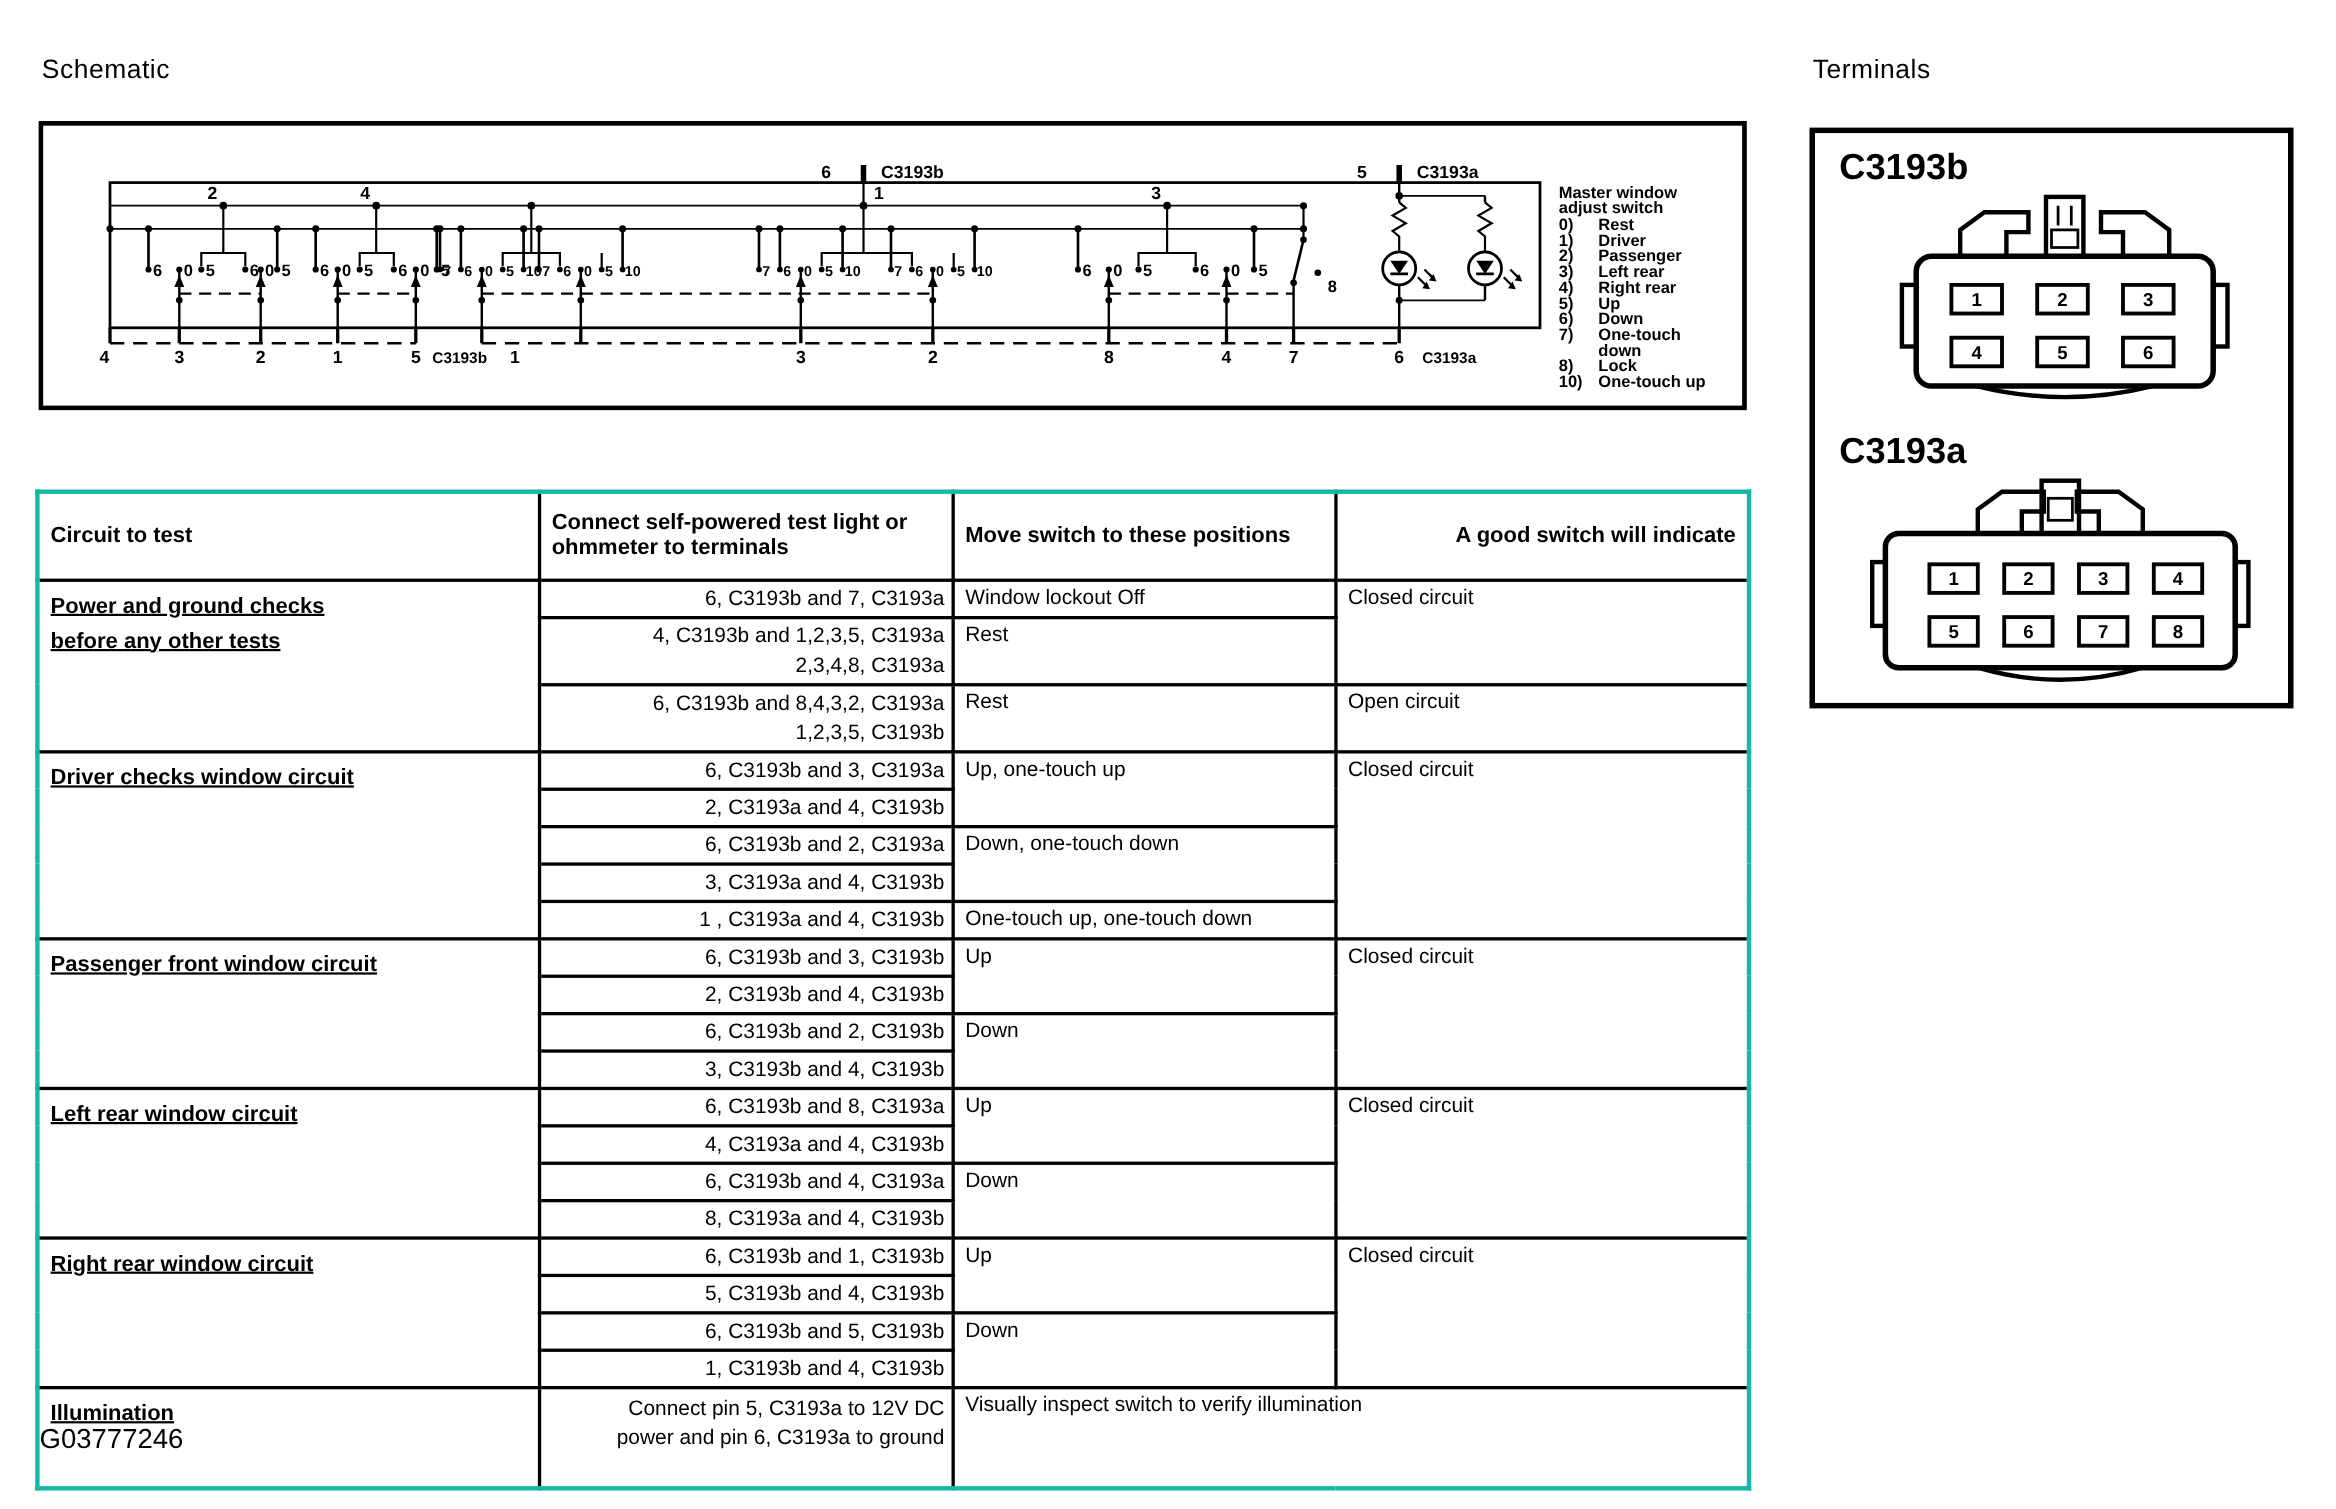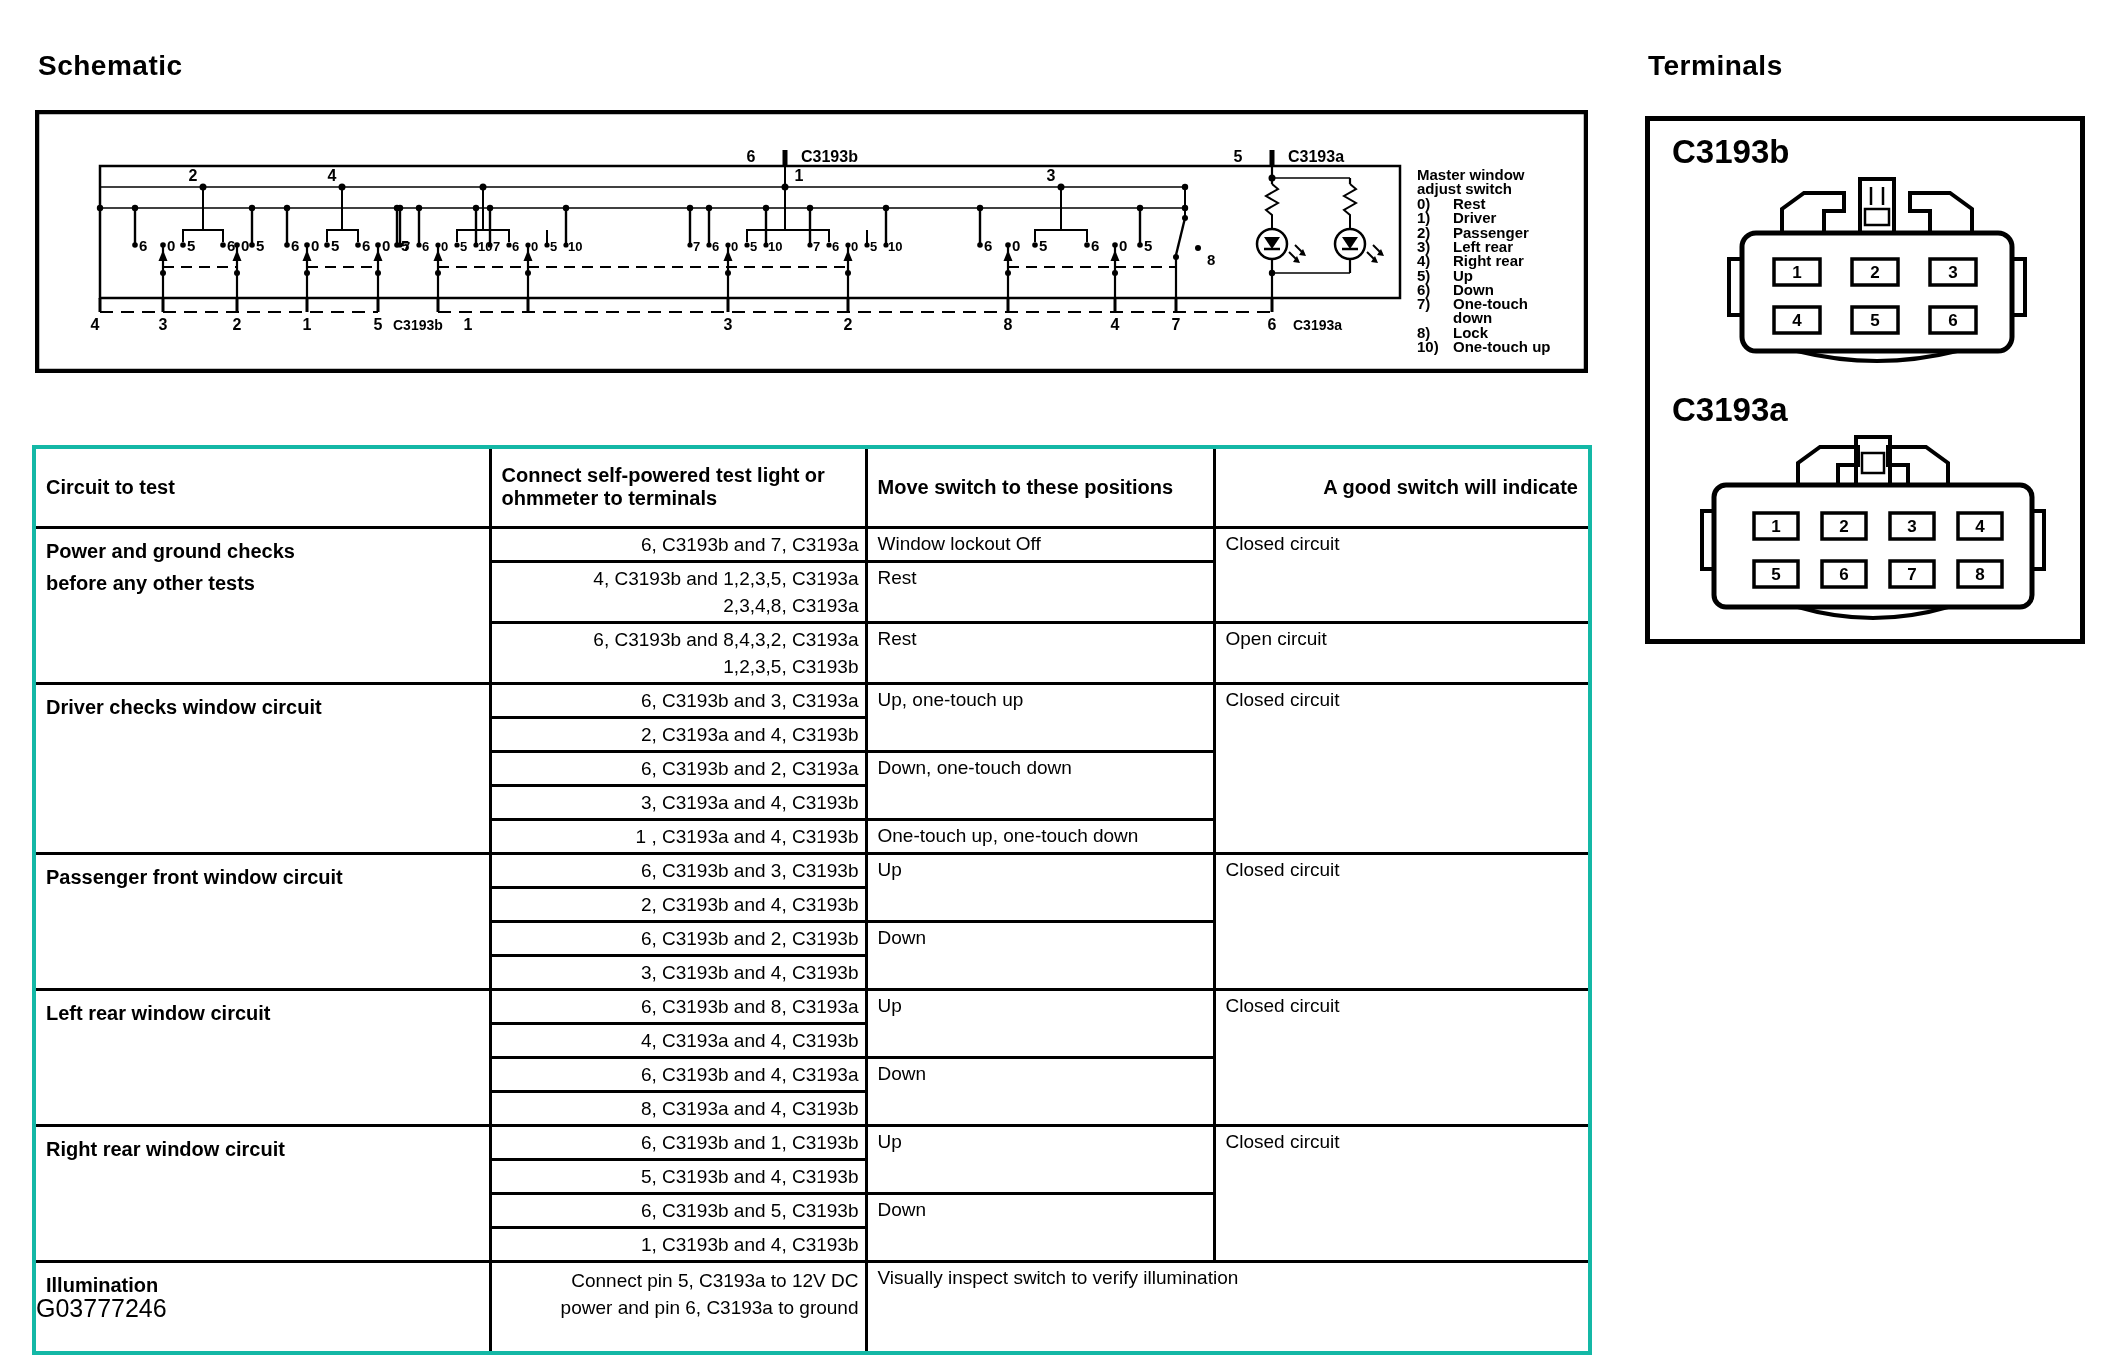--- a/index.html
+++ b/index.html
@@ -1,39 +1,39 @@
 <!DOCTYPE html>
 <html><head>
 <meta charset="utf-8">
 <style>
   * { margin:0; padding:0; box-sizing:border-box; }
   body { background:#e8e8e8; }
   .page { position:relative; width:2124px; height:1372px; background:#ffffff;
           font-family:"Liberation Sans", sans-serif; color:#000; overflow:hidden; }
-  .heading { position:absolute; font-weight:bold; font-size:28px; letter-spacing:0.5px; }
+  .heading { position:absolute; font-weight:normal; font-size:24px; letter-spacing:0.5px; }
   #schematic-heading { left:38px; top:50px; }
   #table-heading { left:30px; top:402px; }
   #terminals-heading { left:1648px; top:50px; }
   #figure-id { position:absolute; left:36px; top:1268px; font-size:25px;margin-top:26px; }
 
   #schematic-svg { position:absolute; left:35px; top:110px; }
   svg text { font-family:"Liberation Sans", sans-serif; font-weight:bold; fill:#000; }
   .wire { stroke:#000; fill:none; }
 
   
   #test-table { position:absolute; left:32px; top:445px; width:1556px;
                 border-collapse:collapse; table-layout:fixed;
                 font-size:19px; }
   #test-table th, #test-table td { border:3px solid #000; }
   #test-table { border:4px solid #14b8a6; }
   #test-table th { font-size:20px; height:80px; padding:4px 10px; vertical-align:middle; }
   #test-table th:nth-child(-n+3){ text-align:left; }
   #test-table th:nth-child(4){ text-align:right; }
   td.c1 { font-weight:bold; font-size:20px; text-align:left; vertical-align:top;
-          padding:6px 10px; line-height:32px; }
+          padding:6px 10px; line-height:32px;text-decoration:underline; }
   td.c2 { text-align:right; vertical-align:top; padding:2px 6px; line-height:27px; }
   td.c3, td.c4 { text-align:left; vertical-align:top; padding:2px 10px; line-height:26px; }
   tr.r1 { height:32px; }  tr.r2 { height:60px; }  tr.rs { height:28px; }  tr.ri { height:92px; }
   td.ill { padding-top:4px;padding-left:48px; }
 
   
   #terminals-panel { position:absolute; left:1645px; top:116px; width:440px; height:528px;
                      border:5px solid #000; background:#fff; }
   .conn-name { position:absolute; font-weight:bold; font-size:33px; }
   #conn-b-name { left:22px; top:12px; }

